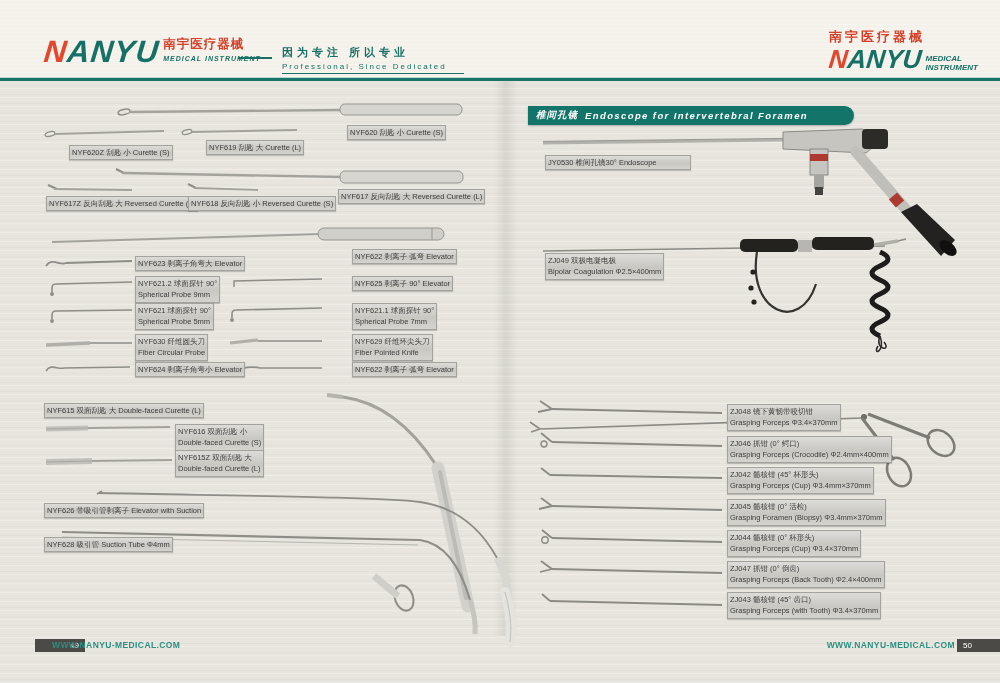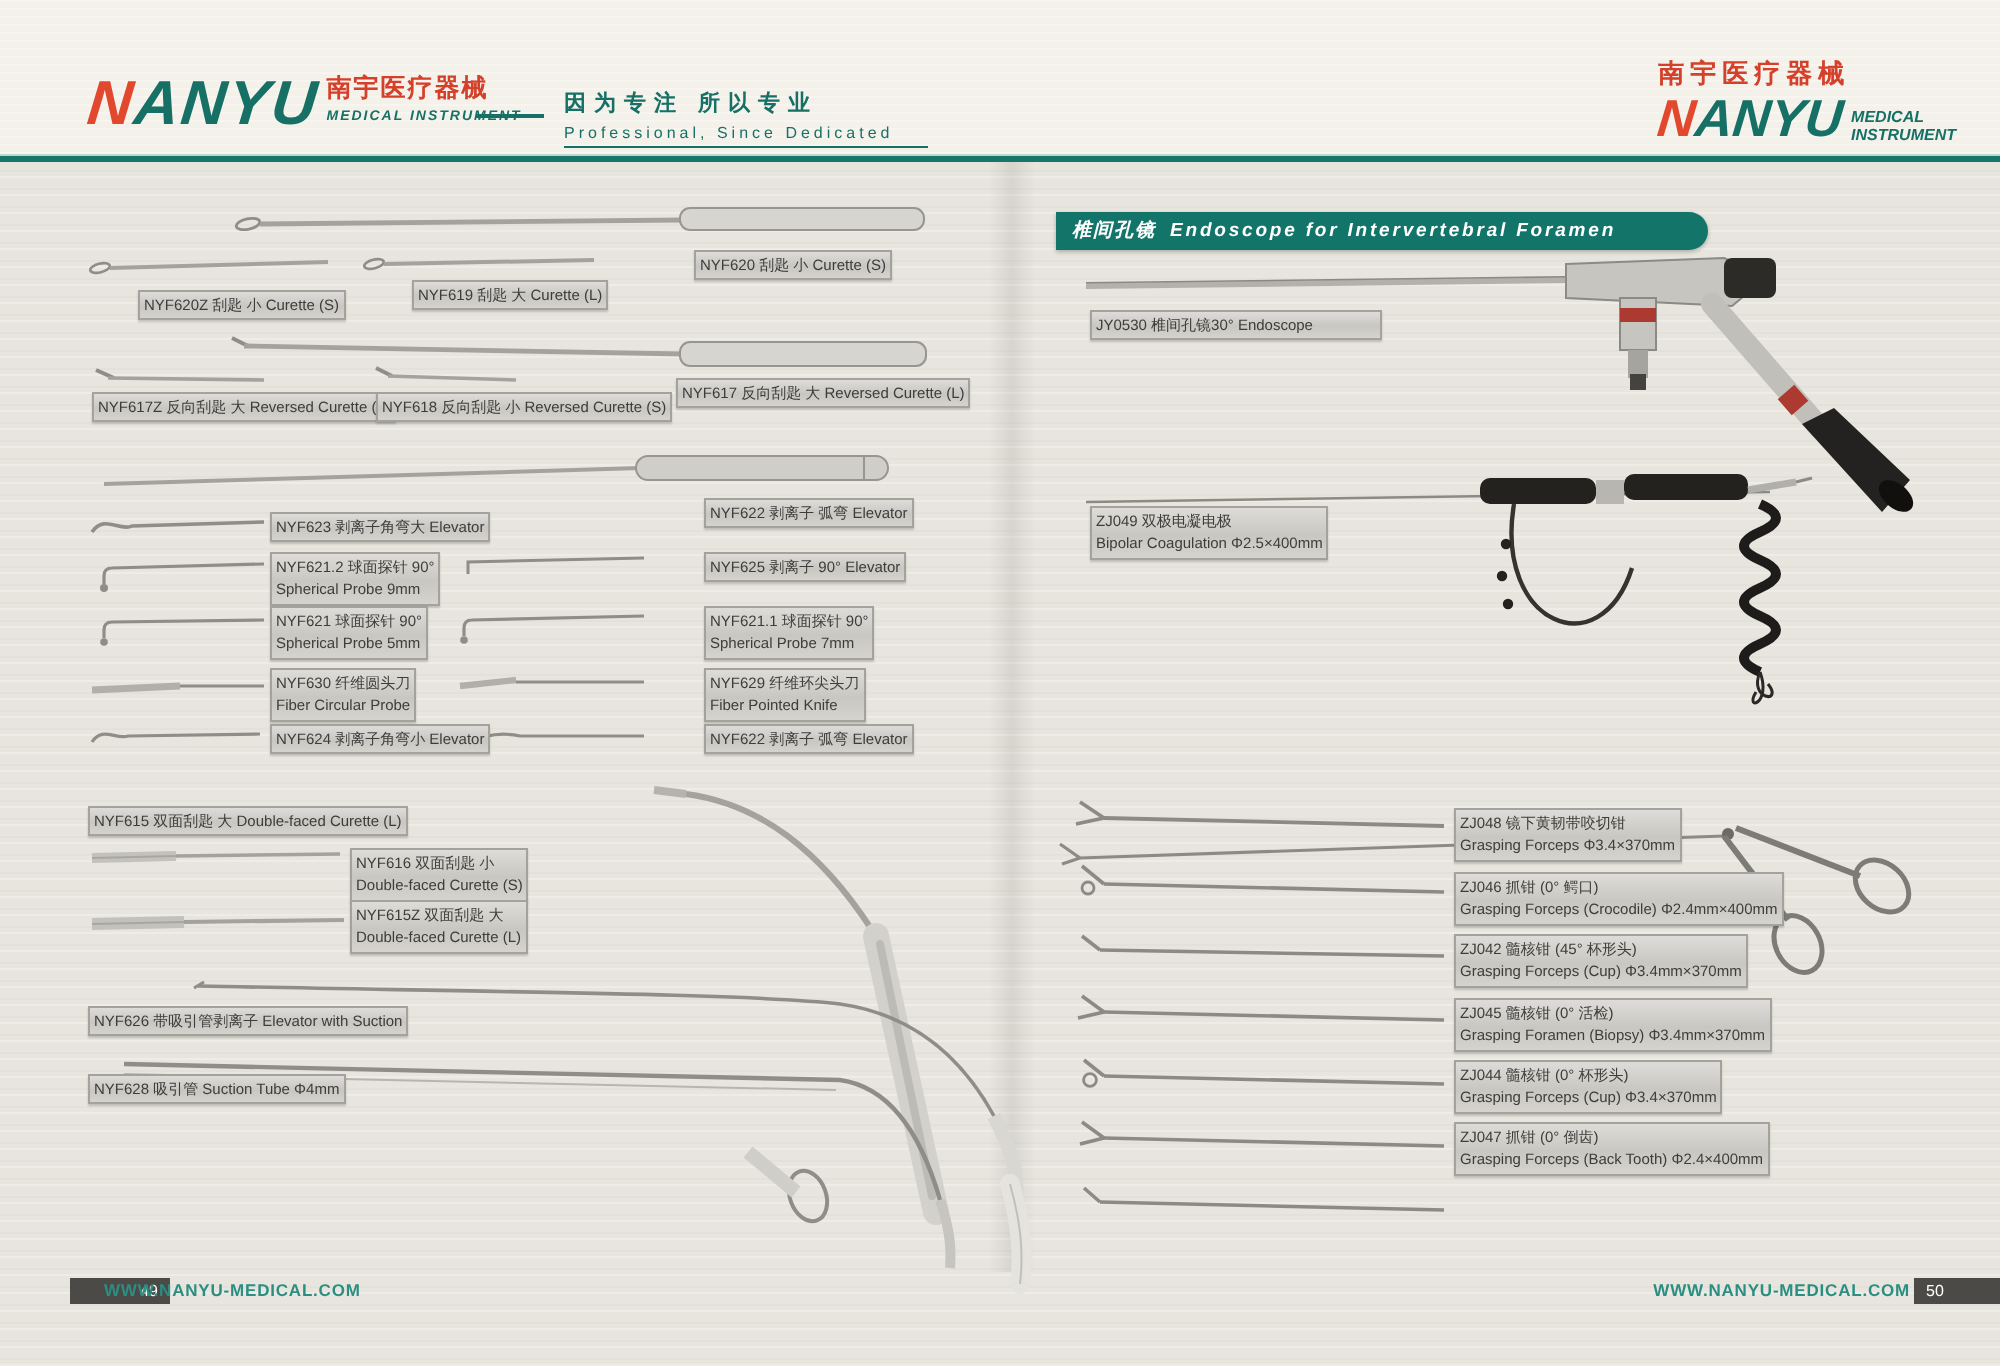--- a/index.html
+++ b/index.html
@@ -280,20 +280,21 @@
     <span class="en">Endoscope for Intervertebral Foramen</span>
   </div>
   <div class="lbl" style="left:545px;top:155px;min-width:140px"><span>JY0530 椎间孔镜30°  Endoscope</span></div>
   <div class="lbl" style="left:545px;top:253px"><span>ZJ049 双极电凝电极</span><span class="l2">Bipolar Coagulation  Φ2.5×400mm</span></div>
   <div class="lbl" style="left:727px;top:404px"><span>ZJ048 镜下黄韧带咬切钳</span><span class="l2">Grasping Forceps  Φ3.4×370mm</span></div>
   <div class="lbl" style="left:727px;top:436px"><span>ZJ046 抓钳 (0°  鳄口)</span><span class="l2">Grasping Forceps (Crocodile)  Φ2.4mm×400mm</span></div>
   <div class="lbl" style="left:727px;top:467px"><span>ZJ042 髓核钳 (45°  杯形头)</span><span class="l2">Grasping Forceps (Cup)  Φ3.4mm×370mm</span></div>
   <div class="lbl" style="left:727px;top:499px"><span>ZJ045 髓核钳 (0°  活检)</span><span class="l2">Grasping Foramen (Biopsy)  Φ3.4mm×370mm</span></div>
   <div class="lbl" style="left:727px;top:530px"><span>ZJ044 髓核钳 (0°  杯形头)</span><span class="l2">Grasping Forceps (Cup)  Φ3.4×370mm</span></div>
   <div class="lbl" style="left:727px;top:561px"><span>ZJ047 抓钳 (0°  倒齿)</span><span class="l2">Grasping Forceps (Back Tooth)  Φ2.4×400mm</span></div>
+  <div class="lbl" style="left:727px;top:592px"><span>ZJ043 髓核钳 (45°  齿口)</span><span class="l2">Grasping Forceps (with Tooth) Φ3.4×370mm</span></div>
 
   <div class="pno pnoL">
       <span>49</span>
     </div>
   <div class="url urlL">WWW.NANYU-MEDICAL.COM</div>
   <div class="url urlR">WWW.NANYU-MEDICAL.COM</div>
   <div class="pno pnoR">
       <span>50</span>
     </div>
 

